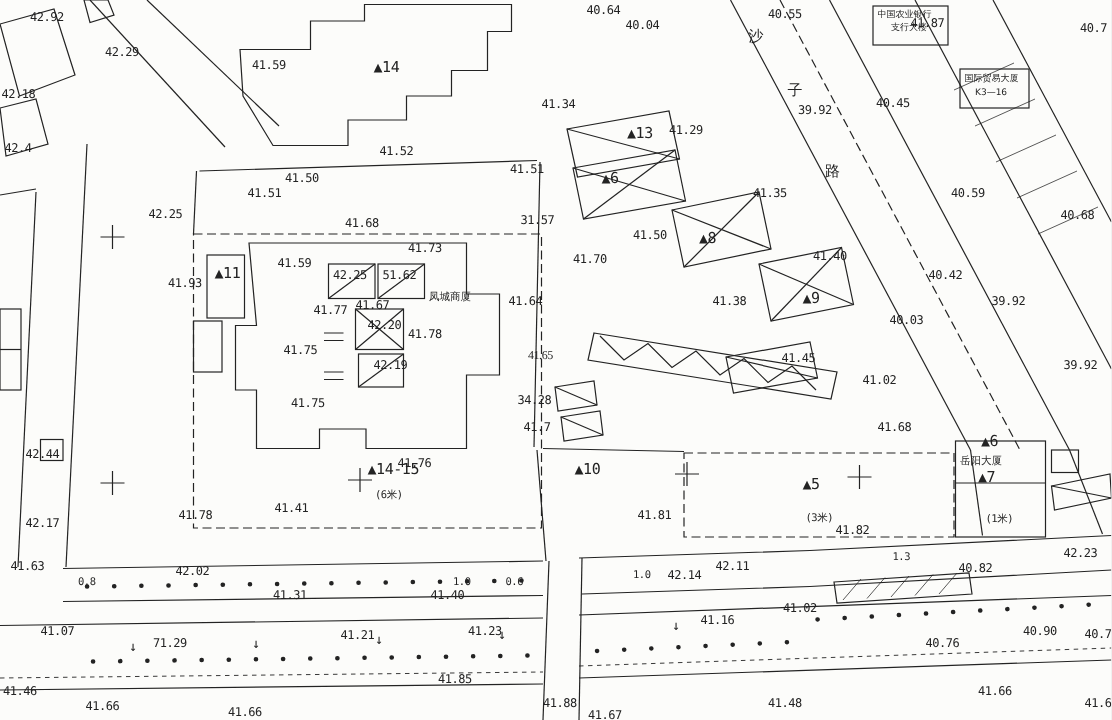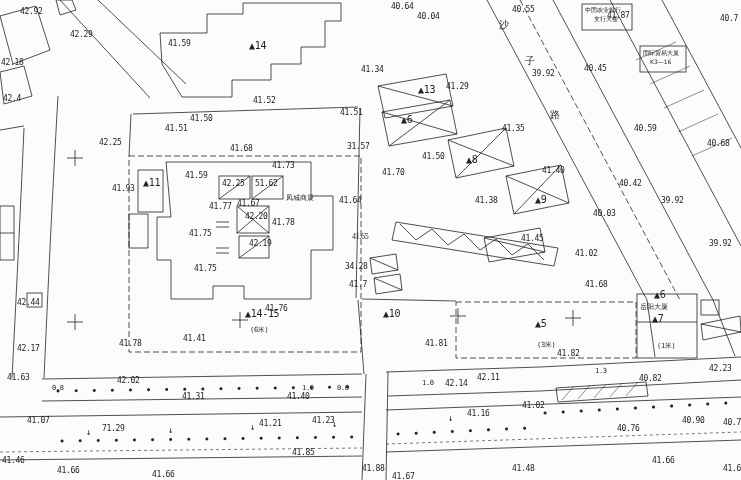--- a/index.html
+++ b/index.html
@@ -238,21 +238,21 @@
       <span class="lbl d" style="left: 337px; top: 385px;">0.6</span>
       <span class="lbl d" style="left: 422px; top: 380px;">1.0</span>
       <span class="lbl e" style="left: 445px; top: 380px;">42.14</span>
       <span class="lbl e" style="left: 477px; top: 374px;">42.11</span>
       <span class="lbl d" style="left: 567px; top: 368px; margin-left: 28px;">1.3</span>
       <span class="lbl e" style="left: 182px; top: 393px;">41.31</span>
       <span class="lbl e" style="left: 287px; top: 393px;">41.40</span>
       <span class="lbl e" style="left: 522px; top: 402px;">41.02</span>
       <span class="lbl e" style="left: 27px; top: 417px;">41.07</span>
       <span class="lbl e" style="left: 102px; top: 425px;">71.29</span>
-      <span class="lbl e" style="left: 227px; top: 420px; margin-left: 32px;">41.21</span>
+      <span class="lbl e" style="left: 227px; top: 420px;">41.21</span>
       <span class="lbl e" style="left: 312px; top: 417px;">41.23</span>
       <span class="lbl e" style="left: 467px; top: 410px;">41.16</span>
       <span class="lbl e" style="left: 617px; top: 425px;">40.76</span>
       <span class="lbl e" style="left: 682px; top: 417px;">40.90</span>
       <span class="lbl e" style="left: 723px; top: 419px;">40.7</span>
       <span class="lbl e" style="left: 2px; top: 457px;">41.46</span>
       <span class="lbl e" style="left: 57px; top: 467px;">41.66</span>
       <span class="lbl e" style="left: 152px; top: 471px;">41.66</span>
       <span class="lbl e" style="left: 292px; top: 449px;">41.85</span>
       <span class="lbl e" style="left: 362px; top: 465px;">41.88</span>

